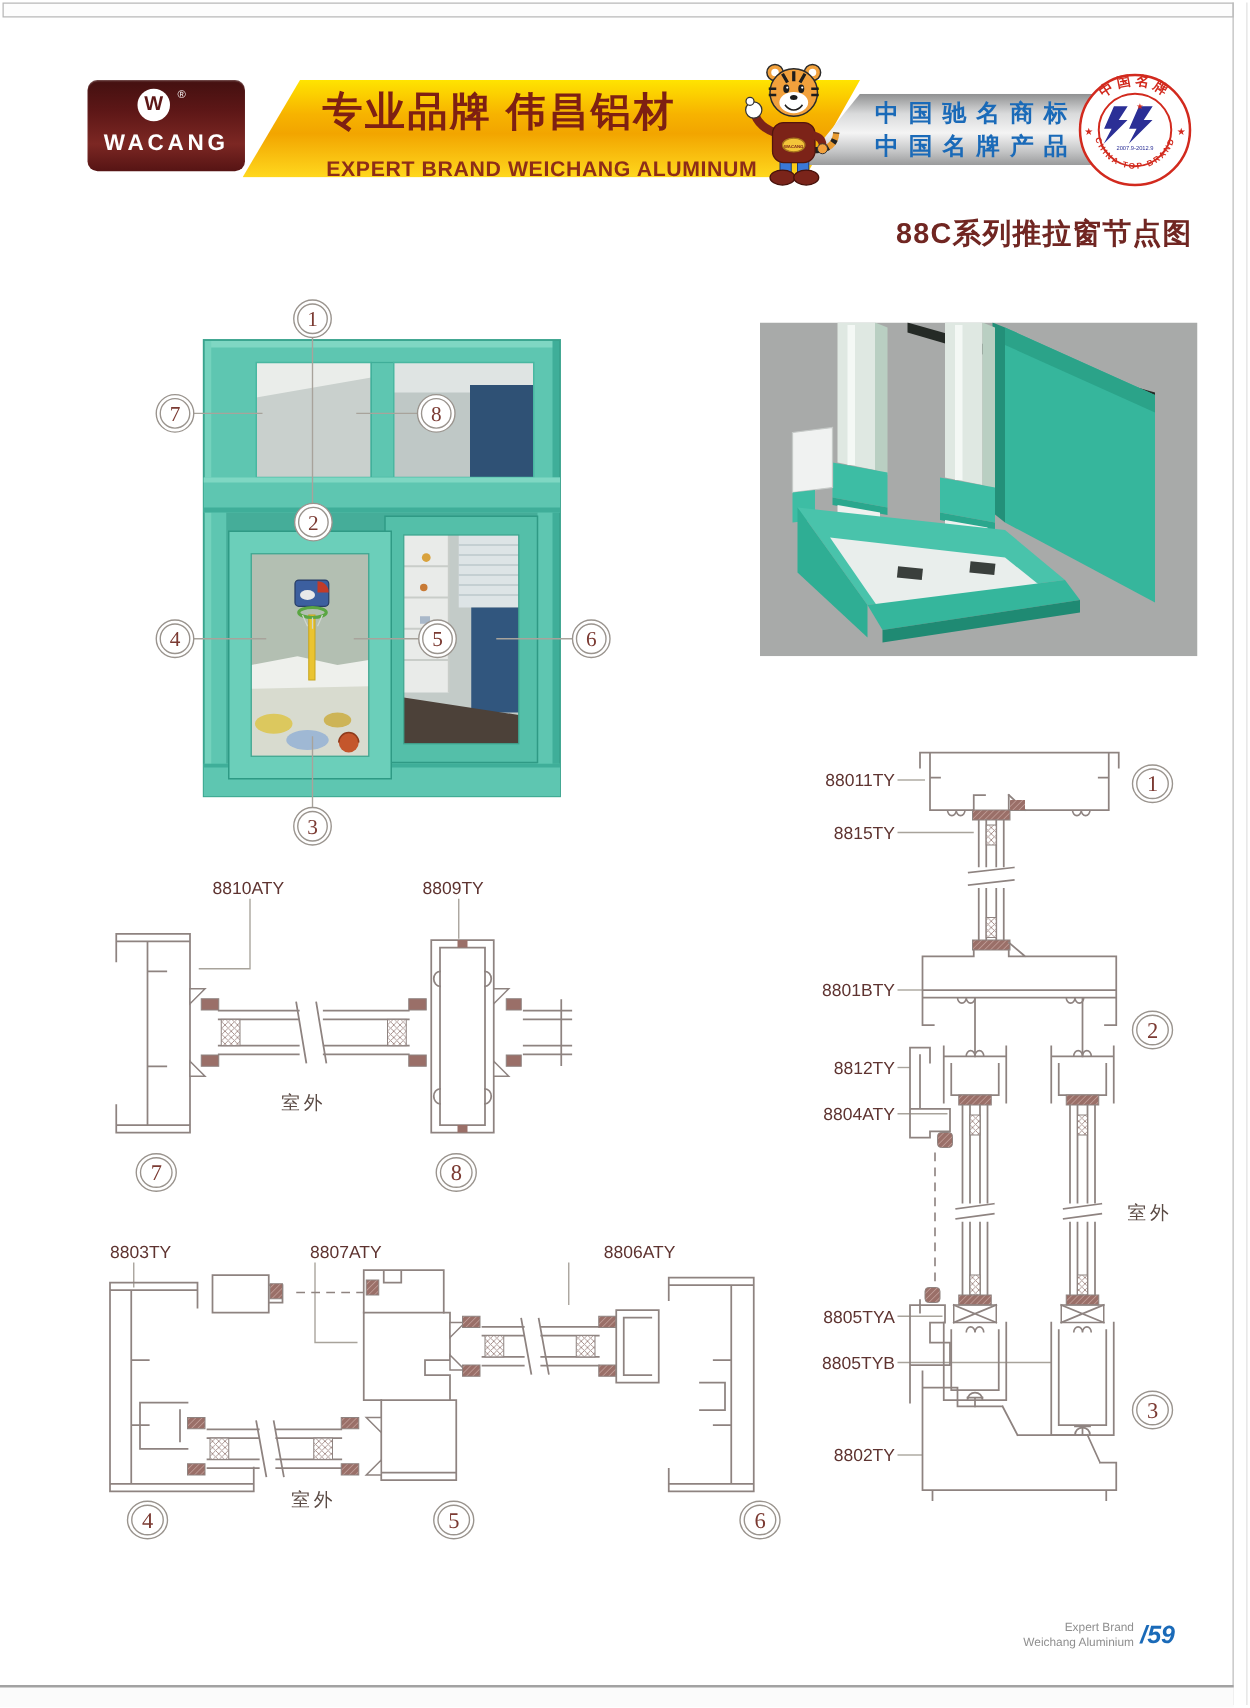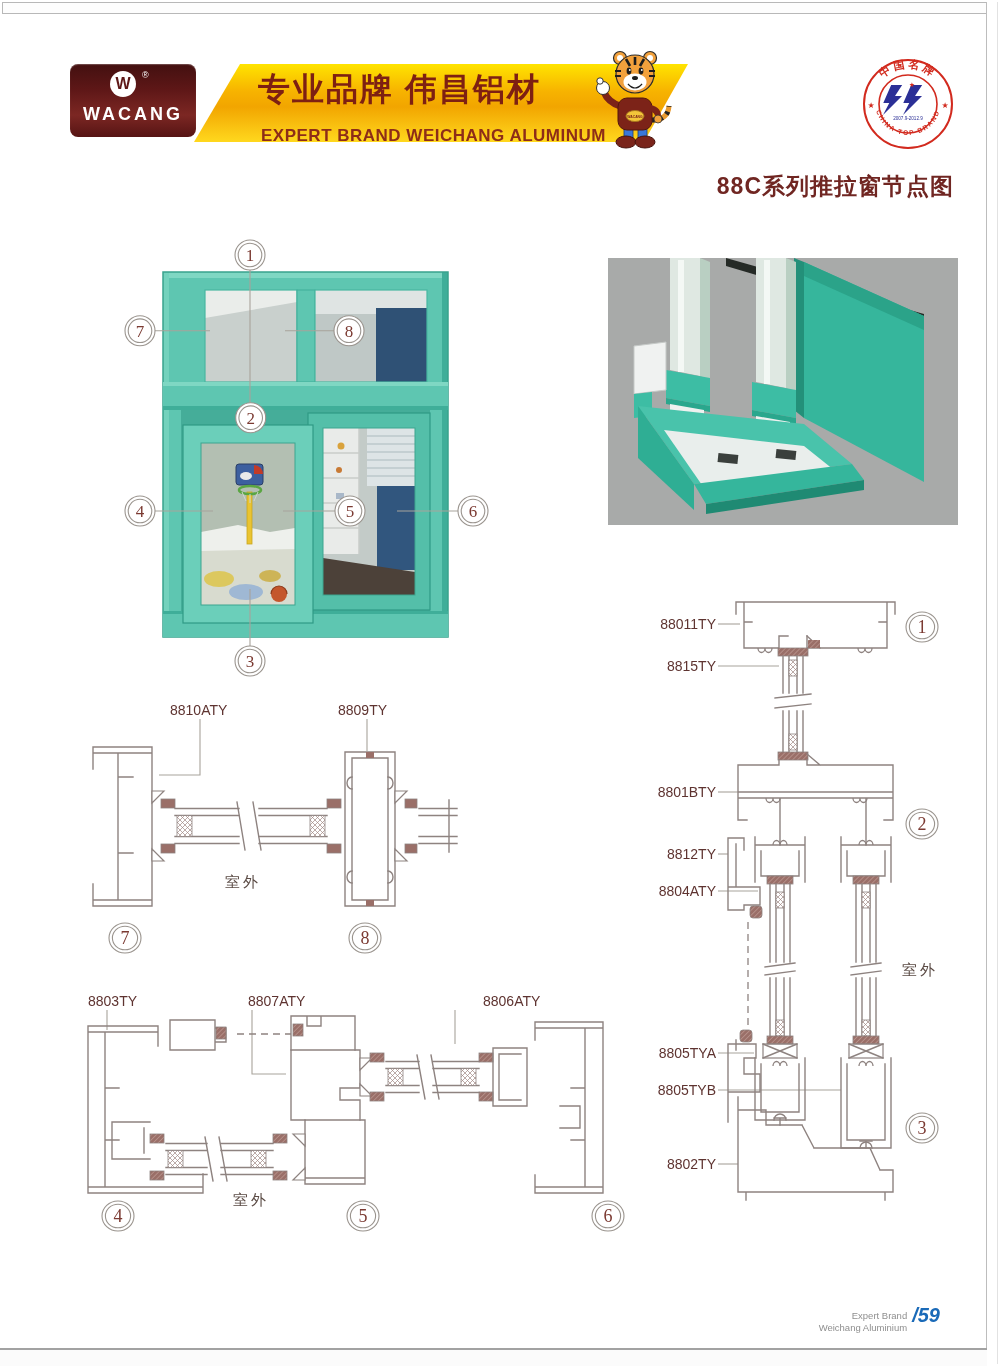--- a/index.html
+++ b/index.html
@@ -38,21 +38,21 @@
   .lnf{stroke:#8e8380;stroke-width:1.2;fill:#fff;}
   .ldr{stroke:#a8a39b;stroke-width:1.1;fill:none;}
   .ldsh{stroke:#8e8380;stroke-width:1.3;fill:none;stroke-dasharray:7,5;}
   .lbl{font-family:"Liberation Sans",sans-serif;font-size:14px;fill:#5e3330;}
   .cjk{font-family:"Liberation Sans",sans-serif;font-size:15px;fill:#5a4a44;letter-spacing:3px;}
   .cc{fill:#fff;stroke:#9a948e;stroke-width:1.1;}
   .cnum{font-family:"Liberation Serif",serif;font-size:18px;fill:#7b3a32;text-anchor:middle;}
   .wnum{font-family:"Liberation Serif",serif;font-size:17px;fill:#7b3a32;text-anchor:middle;}
   
   .footer{top:1297px;right:60px;display:flex;align-items:center;gap:5px;}
-  .footer-brand{text-align:right;font-size:9.5px;color:#8f8f8f;line-height:1.25;margin-top:13px;}
+  .footer-brand{text-align:right;font-size:9.5px;color:#8f8f8f;line-height:1.25;}
   .footer-page{font-size:20px;font-weight:bold;font-style:italic;color:#1a6ab8;}
 </style>
 </head>
 <body>
 
 <div class="page">
 
   <div class="abs top-strip"></div>
   <div class="abs right-line"></div>
   <div class="abs right-line2"></div>
@@ -93,20 +93,24 @@
     <path d="M27,27 h6 M27,32 h6 M61,27 h6 M61,32 h6" stroke="#1d1d1d" stroke-width="2" fill="none"></path>
     <ellipse cx="47" cy="38" rx="11.5" ry="8.5" fill="#fff"></ellipse>
     <ellipse cx="41" cy="27" rx="2.4" ry="3.4" fill="#1d1d1d"></ellipse>
     <ellipse cx="53" cy="27" rx="2.4" ry="3.4" fill="#1d1d1d"></ellipse>
     <circle cx="41.8" cy="26" r="0.9" fill="#fff"></circle>
       <circle cx="53.8" cy="26" r="0.9" fill="#fff"></circle>
     <ellipse cx="47" cy="34" rx="3" ry="2" fill="#1d1d1d"></ellipse>
     <path d="M40,40 Q47,48 54,40 Q51,44 47,44 Q43,44 40,40 Z" fill="#c5382a" stroke="#1d1d1d" stroke-width="1.2"></path>
   </svg>
 
+  <div class="abs banner-gray">
+    <div class="honor honor1">中国驰名商标</div>
+    <div class="honor honor2">中国名牌产品</div>
+  </div>
 
   <svg class="abs badge" viewBox="0 0 92 92">
     <defs>
       <path id="arcT" d="M 10,46 A 36,36 0 0 1 82,46"></path>
       <path id="arcB" d="M 13,44 A 33,33 0 0 0 79,44"></path>
     </defs>
     <circle cx="46" cy="46" r="44" fill="#fff" stroke="#d22a1e" stroke-width="2"></circle>
     <circle cx="46" cy="46" r="29" fill="#fff" stroke="#d22a1e" stroke-width="1.6"></circle>
     <text font-size="11" font-weight="bold" fill="#d22a1e" letter-spacing="3">
       <textPath href="#arcT" startOffset="50%" text-anchor="middle">中国名牌</textPath>

